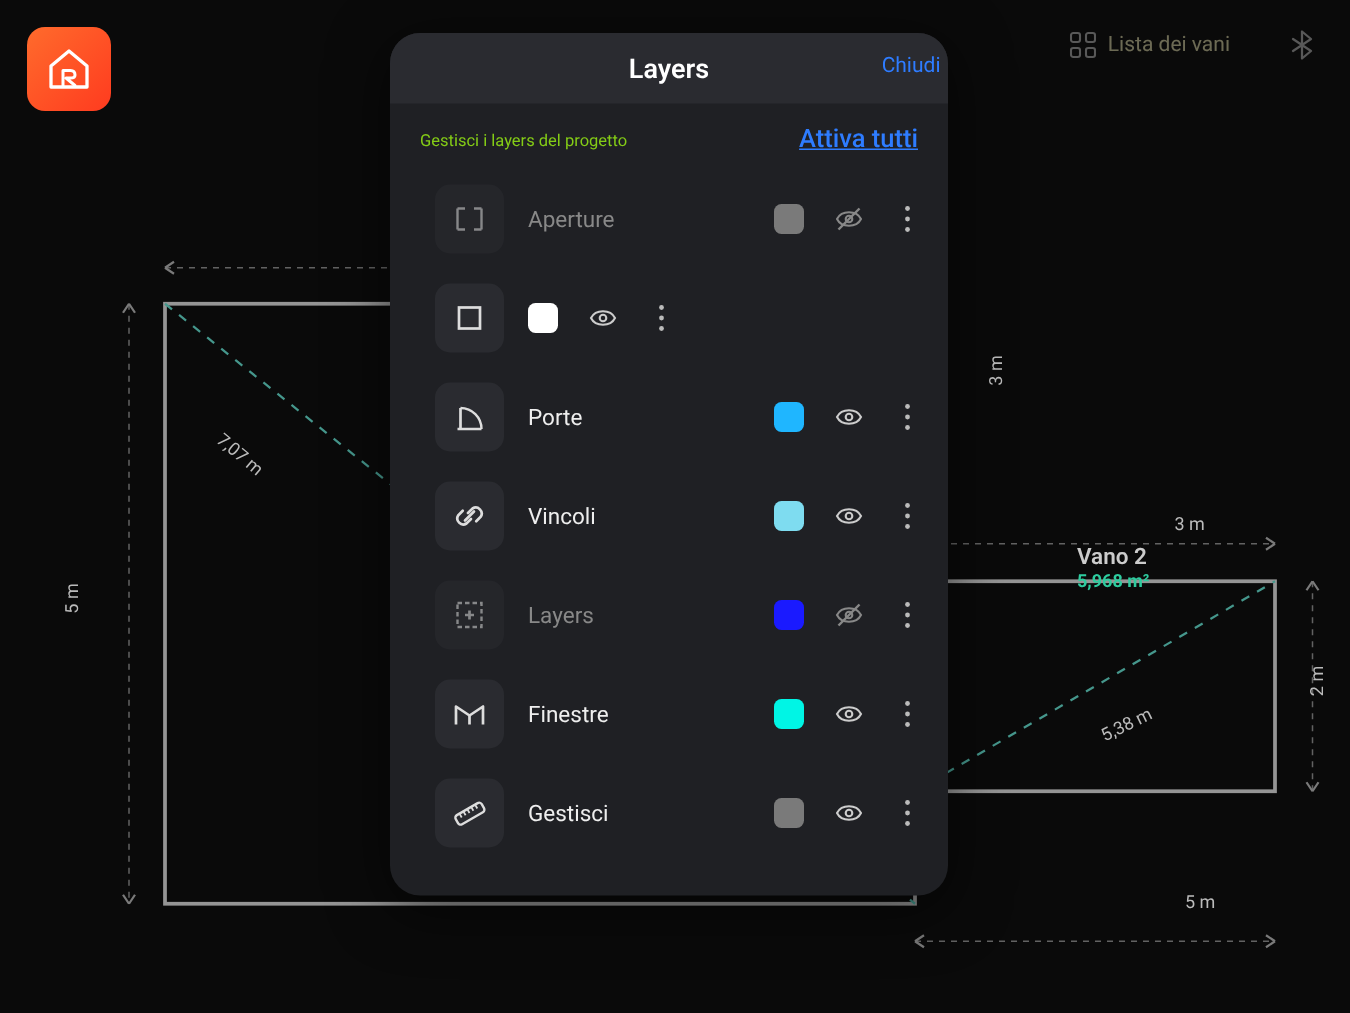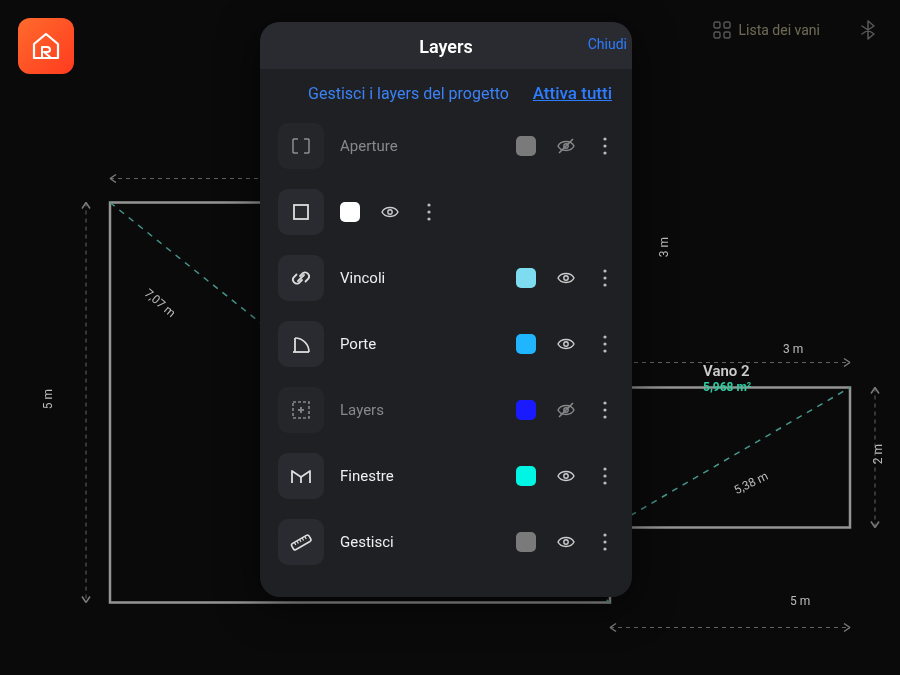--- a/index.html
+++ b/index.html
@@ -110,34 +110,34 @@
     cursor: pointer;
   }
 
   .modal-sub {
     display: flex;
     justify-content: space-between;
     align-items: center;
     padding: 14px 20px 10px;
   }
   .modal-sub-label {
-    font-size: 16px;
-    color: #3b82f6;
-    margin-left: 28px;
+    font-size: 11px;
+    color: #84cc16;
   }
   .modal-sub-action {
     font-size: 17px;
     color: #2e7cff;
     text-decoration: underline;
     cursor: pointer;
     font-weight: 500;
   }
 
   .layer-list {
     padding: 0 18px 22px;
+    margin-left: 12px;
   }
   .layer-row {
     display: flex;
     align-items: center;
     gap: 16px;
     height: 66px;
   }
   .layer-icon-box {
     width: 46px;
     height: 46px;
@@ -206,21 +206,21 @@
       <path d="M530 190 l6 -4 M530 190 l6 4"></path>
       <path d="M770 190 l-6 -4 M770 190 l-6 4"></path>
       <path d="M795 215 l-4 6 M795 215 l4 6"></path>
       <path d="M795 355 l-4 -6 M795 355 l4 -6"></path>
       <path d="M530 455 l6 -4 M530 455 l6 4"></path>
       <path d="M770 455 l-6 -4 M770 455 l-6 4"></path>
     </g>
   </svg>
 </div>
 
-<div class="room-label" style="left:703px; top:362px;">
+<div class="room-label" style="left:718px; top:362px;">
   <div>Vano 2</div>
   <div class="room-area">5,968 m²</div>
 </div>
 
 <div class="dim-label" style="left:142px; top:296px; transform:rotate(40deg);">7,07 m</div>
 <div class="dim-label" style="left:733px; top:476px; transform:rotate(-26deg);">5,38 m</div>
 <div class="dim-label v" style="left:38px; top:392px;">5 m</div>
 <div class="dim-label" style="left:790px; top:594px;">5 m</div>
 <div class="dim-label" style="left:783px; top:342px;">3 m</div>
 <div class="dim-label v" style="left:654px; top:240px;">3 m</div>
@@ -297,44 +297,44 @@
     </div>
     <div class="dots-btn">
       <svg width="6" height="20" viewBox="0 0 6 20">
         <use href="#dots"></use>
       </svg>
     </div>
   </div>
       <div class="layer-row">
     <div class="layer-icon-box">
       <svg width="24" height="24" viewBox="0 0 24 24">
+        <use href="#door-icon"></use>
+      </svg>
+    </div>
+    <div class="layer-name">Porte</div>
+    <div class="swatch" style="background:#1fb6ff"></div>
+    <div class="eye-btn">
+      <svg width="20" height="20" viewBox="0 0 20 20">
+        <use href="#eye-open"></use>
+      </svg>
+    </div>
+    <div class="dots-btn">
+      <svg width="6" height="20" viewBox="0 0 6 20">
+        <use href="#dots"></use>
+      </svg>
+    </div>
+  </div>
+      <div class="layer-row">
+    <div class="layer-icon-box">
+      <svg width="24" height="24" viewBox="0 0 24 24">
         <use href="#link-icon"></use>
       </svg>
     </div>
     <div class="layer-name">Vincoli</div>
     <div class="swatch" style="background:#7edcf0"></div>
-    <div class="eye-btn">
-      <svg width="20" height="20" viewBox="0 0 20 20">
-        <use href="#eye-open"></use>
-      </svg>
-    </div>
-    <div class="dots-btn">
-      <svg width="6" height="20" viewBox="0 0 6 20">
-        <use href="#dots"></use>
-      </svg>
-    </div>
-  </div>
-      <div class="layer-row">
-    <div class="layer-icon-box">
-      <svg width="24" height="24" viewBox="0 0 24 24">
-        <use href="#door-icon"></use>
-      </svg>
-    </div>
-    <div class="layer-name">Porte</div>
-    <div class="swatch" style="background:#1fb6ff"></div>
     <div class="eye-btn">
       <svg width="20" height="20" viewBox="0 0 20 20">
         <use href="#eye-open"></use>
       </svg>
     </div>
     <div class="dots-btn">
       <svg width="6" height="20" viewBox="0 0 6 20">
         <use href="#dots"></use>
       </svg>
     </div>

